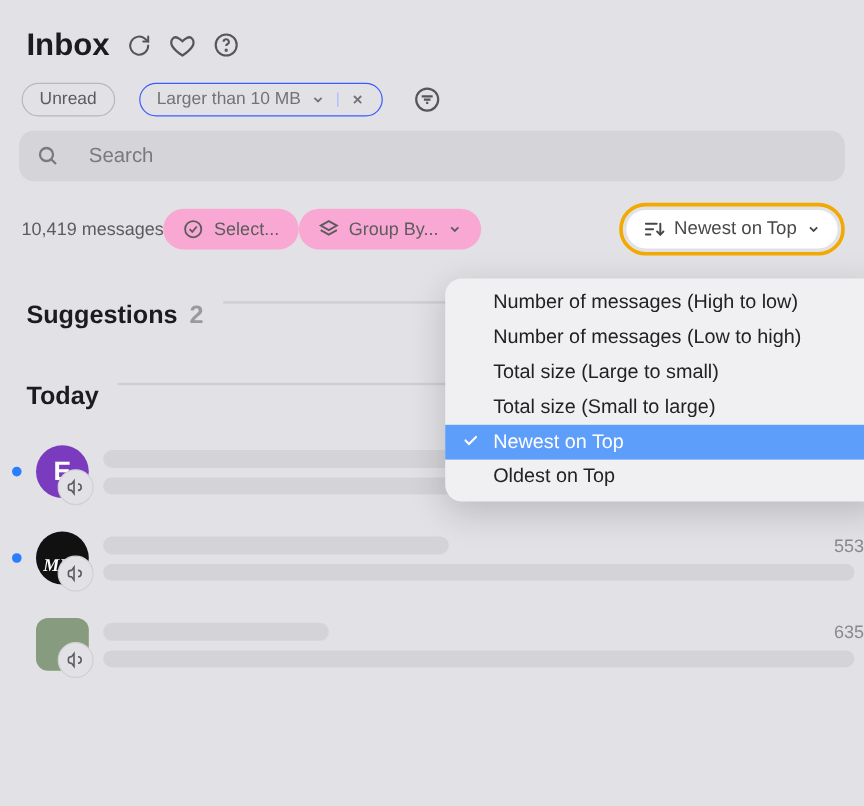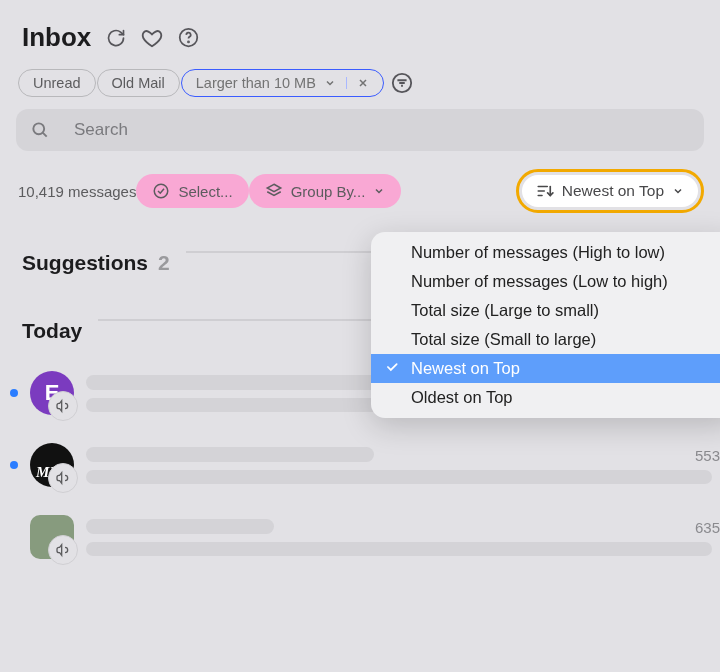--- a/index.html
+++ b/index.html
@@ -16,21 +16,21 @@
     padding: 22px 20px 10px 22px;
   }
   .title { font-size: 26px; font-weight: 700; }
   .icon-btn {
     width: 22px; height: 22px;
     display: flex; align-items: center; justify-content: center;
     color: #56555a;
   }
 
   .filter-row {
-    display: flex; align-items: center; gap: 1px;
+    display: flex; align-items: center; gap: 20px;
     padding: 6px 18px 12px 18px;
   }
   .chip {
     border: 1.5px solid #b8b8bb;
     border-radius: 18px;
     padding: 5px 14px;
     font-size: 14.5px;
     color: #5c5c5e;
     background: transparent;
     display: flex; align-items: center; gap: 8px;
@@ -176,23 +176,20 @@
         <circle cx="12" cy="12" r="10"></circle>
         <path d="M9.5 9a2.5 2.5 0 1 1 3.5 2.3c-.8.4-1 .9-1 1.7"></path>
         <circle cx="12" cy="17" r="0.6" fill="currentColor"></circle>
       </svg>
   </div>
 </div>
 
 <div class="filter-row">
   <div class="chip">
       <span>Unread</span>
-    </div>
-  <div class="chip">
-      <span>Old Mail</span>
     </div>
   <div class="chip active">
     <span>Larger than 10 MB</span>
     <svg width="12" height="12" viewBox="0 0 24 24" fill="none" stroke="currentColor" stroke-width="3">
         <path d="M6 9l6 6 6-6"></path>
       </svg>
     <span class="chip-close">
       <svg width="12" height="12" viewBox="0 0 24 24" fill="none" stroke="currentColor" stroke-width="3">
           <path d="M6 6l12 12M18 6L6 18"></path>
         </svg>

